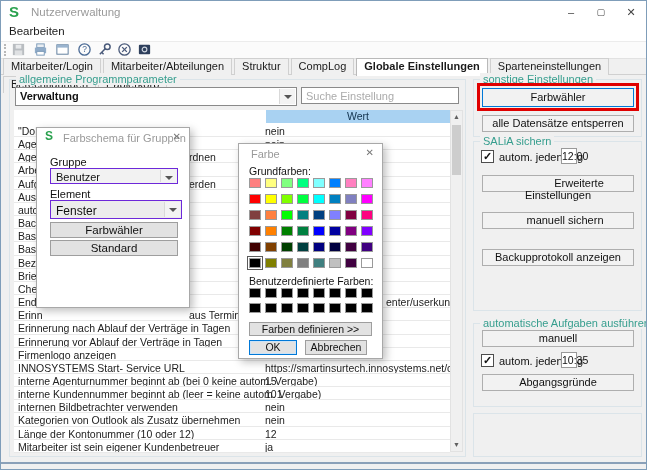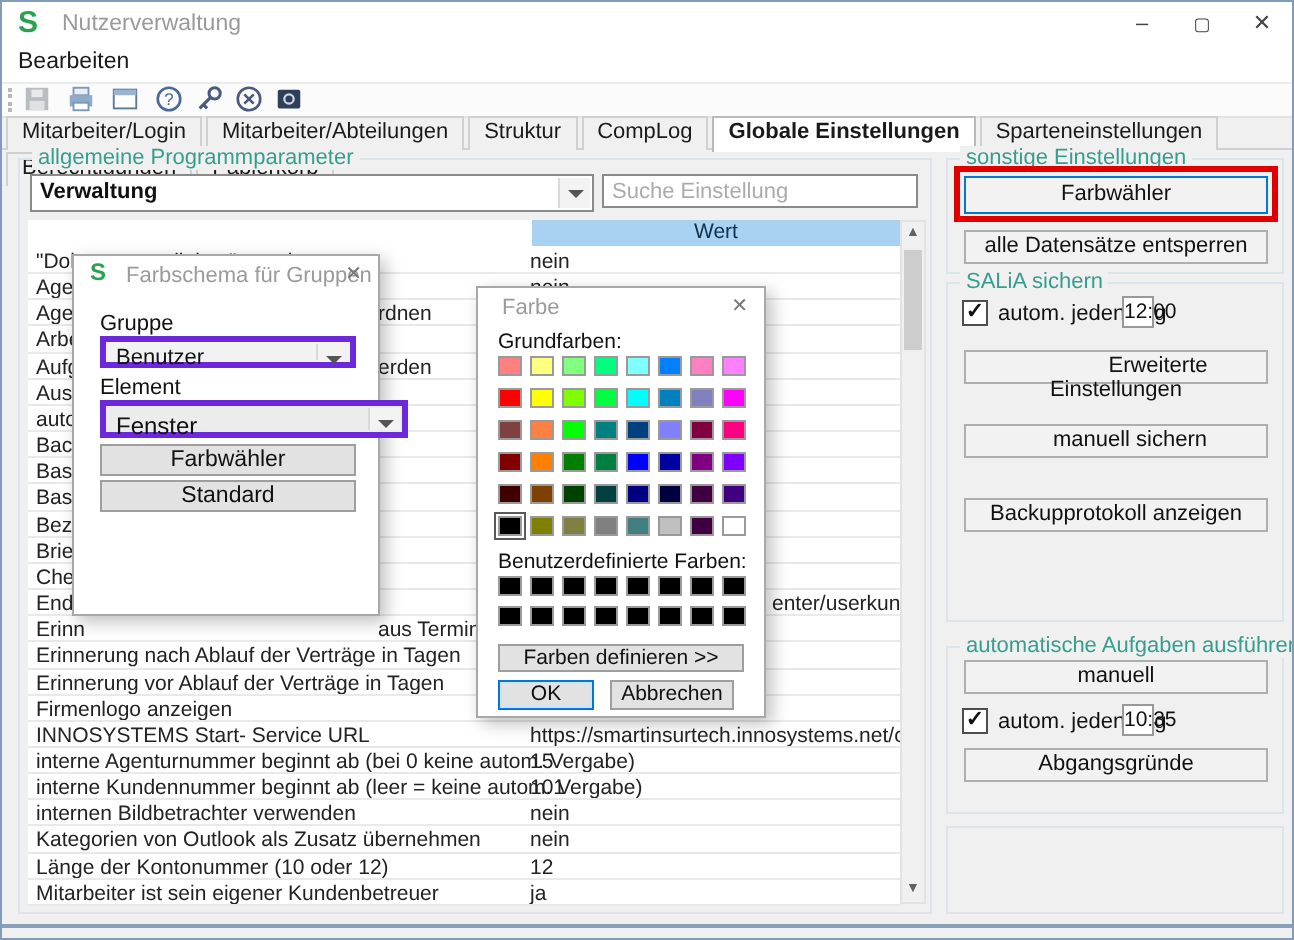--- a/index.html
+++ b/index.html
@@ -51,21 +51,21 @@
   .timebox{position:absolute;width:16px;height:16px;background:#fff;border:1px solid #999;box-sizing:border-box;font-size:10.5px;text-align:center;line-height:15px;color:#111;}
   .redrect{position:absolute;left:476px;top:82px;width:162px;height:28px;border:3px solid #e00000;box-sizing:border-box;z-index:5;}
   
   .dialog{position:absolute;background:#fff;border:1px solid #a8a8a8;box-shadow:3px 3px 8px rgba(0,0,0,.25);}
   .dlg-title{position:absolute;left:0;top:0;width:100%;height:18px;}
   .dlg-title .dtext{position:absolute;left:26px;top:4px;font-size:11px;color:#9a9a9a;}
   .dlg-title .dtext.noicon{left:12px;}
   .dlg-logo{position:absolute;left:8px;top:1px;font-size:12px;font-weight:bold;color:#2aa14e;}
   .dlg-close{position:absolute;right:8px;top:3px;font-size:10px;color:#777;}
   .dlabel{position:absolute;font-size:11px;color:#111;}
-  .dcombo{position:absolute;background:#f2f2f2;border:3px solid #6d28d9;font-size:11px;box-sizing:border-box;}
+  .dcombo{position:absolute;background:#f2f2f2;border:1px solid #6d28d9;font-size:11px;box-sizing:border-box;}
   .dcombo .cval{position:absolute;left:5px;top:2px;color:#111;font-weight:normal;}
   .dbtn{position:absolute;background:#e2e2e2;border:1px solid #9e9e9e;font-size:11.5px;color:#111;text-align:center;box-sizing:border-box;}
   
   .grid{position:absolute;}
   .swatch{position:absolute;width:12px;height:10px;border:1px solid #9a9a9a;box-sizing:border-box;}
   .swatch.selected{box-shadow:0 0 0 1px #fff,0 0 0 2px #5a5a5a;}
   
   .bottomstrip{position:absolute;left:0;top:456px;width:100%;height:12px;background:#f0f0f0;}
   .bottomline{position:absolute;left:0;top:5px;width:100%;height:2px;background:#8aa0b8;}
 </style>
@@ -298,21 +298,21 @@
       <span class="dlg-logo">S</span>
       <span class="dtext">Farbschema für Gruppen</span>
       <span class="dlg-close">✕</span>
     </div>
     <span class="dlabel" style="left:13px;top:28px;">Gruppe</span>
     <div class="dcombo" style="left:13px;top:40px;width:128px;height:16px;">
       <span class="cval">Benutzer</span>
       <span class="carrow"></span>
     </div>
     <span class="dlabel" style="left:13px;top:60px;">Element</span>
-    <div class="dcombo" style="left:13px;top:72px;width:154px;height:19px;background:#ececec;font-size:12px;">
+    <div class="dcombo" style="left:13px;top:72px;width:132px;height:19px;background:#ececec;font-size:12px;">
       <span class="cval" style="top:3px;">Fenster</span>
       <span class="carrow"></span>
     </div>
     <div class="dbtn" style="left:13px;top:94px;width:128px;height:16px;line-height:15px;">Farbwähler</div>
     <div class="dbtn" style="left:13px;top:112px;width:128px;height:16px;line-height:15px;">Standard</div>
   </div>
 
   <div class="dialog" style="left:237px;top:142px;width:143px;height:214px;z-index:20;">
     <div class="dlg-title">
       <span class="dtext noicon">Farbe</span>

